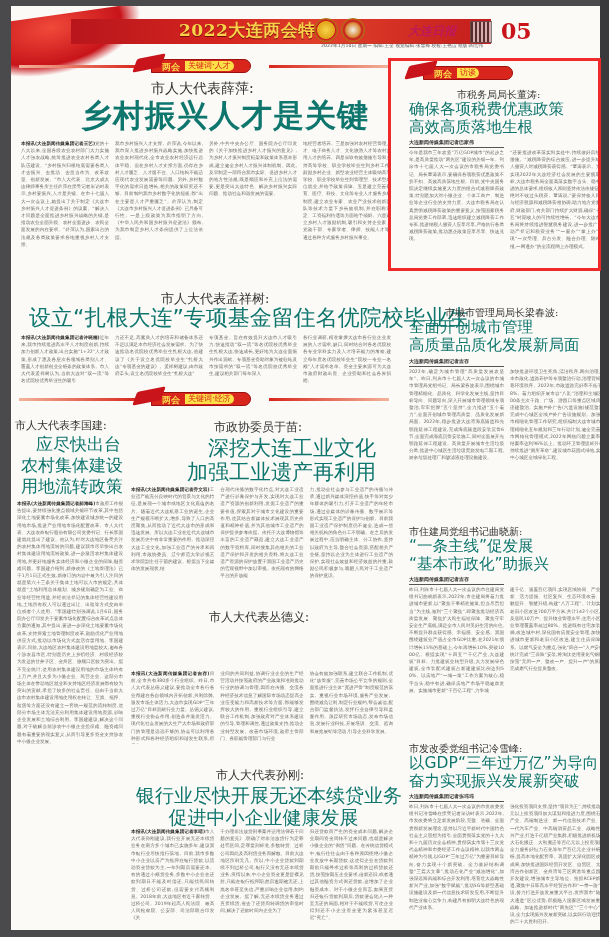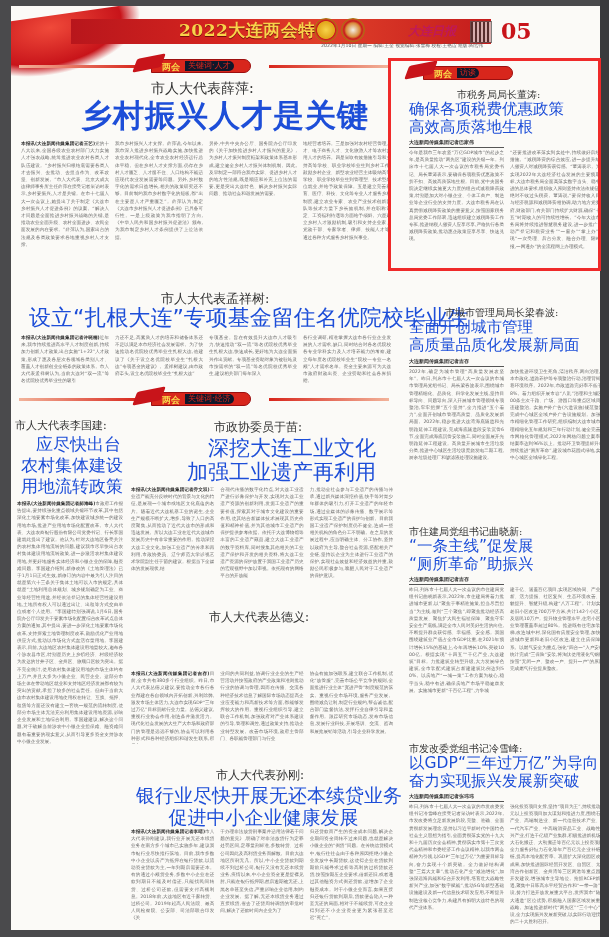--- a/index.html
+++ b/index.html
@@ -20,24 +20,24 @@
  repeating-linear-gradient(90deg,#333 0 2px,#ddd 2px 4px),#999;opacity:.75;border:1px solid #555}
 .pagenum{position:absolute;left:490px;top:6px;font-family:"DejaVu Serif",serif;font-weight:bold;font-size:22px;color:#c8141a}
 .dateline{position:absolute;left:310px;top:37px;font-size:4.6px;color:#555;white-space:nowrap;letter-spacing:.1px}
 
 .sect{position:absolute;height:14px}
 .sect .line{position:absolute;top:6px;height:3px;background:linear-gradient(90deg,#f2b39a,#d8261c)}
 .sect .line.r{background:linear-gradient(90deg,#d8261c,#f2b39a)}
 .sect .flag{position:absolute;top:0;height:14px;width:100px;border-radius:0 8px 8px 0;background:#d8261c;border:1px solid #9c0f0f}
 .sect .flag::before{content:"";position:absolute;left:-16px;top:-4px;width:26px;height:14px;background:#c8141a;transform:skewX(-30deg) rotate(-12deg);border-radius:2px}
 .sect .k1{position:absolute;left:10px;top:1px;font-size:9px;font-weight:bold;color:#f8d84a}
-.sect .k2{position:absolute;left:33px;top:1px;height:10px;padding:0 3px;font-size:8px;line-height:10px;color:#d8261c;background:#0f172a;border-radius:0 6px 6px 0}
+.sect .k2{position:absolute;left:33px;top:1px;height:10px;padding:0 3px;font-size:8px;line-height:10px;color:#d8261c;background:#fde047;border-radius:0 6px 6px 0}
 
 .kicker{position:absolute;font-family:"DejaVu Serif",serif;color:#333;white-space:nowrap}
-.head{position:absolute;color:#1d4ed8;white-space:nowrap;line-height:1.12}
+.head{position:absolute;color:#0f766e;white-space:nowrap;line-height:1.12}
 .head.bold{font-weight:bold}
 .byline{position:absolute;font-size:5px;font-weight:bold;color:#333;border-bottom:1.5px solid #555;padding-bottom:2px}
 
 .cols{position:absolute;display:flex;gap:6px}
 .col{flex:1;font-size:4.6px;line-height:7.2px;color:#6a6a6a;text-align:justify;overflow:hidden;word-break:break-all}
 .col b{color:#333}
 .redbox{position:absolute;left:388px;top:58px;width:213px;height:213px;border:3px solid #ef2a2a;pointer-events:none}
 </style>
 </head>
 <body>
@@ -158,21 +158,21 @@
   </div>
   <div class="byline" style="left:398px;top:352px;width:95px;">大连新闻传媒集团记者吉存</div>
   <div class="cols" style="left:398px;top:362px;width:196px;height:136px;">
     <div class="col">2022年,确定为城市管理“高质量发展攻坚年”。昨日,列席市十七届人大一次会议的市城市管理局党组书记、局长梁春波表示,围绕城市管理精细化、品质化、科学化发展主线,坚持目标导向、问题导向,深入开展城市管理领域专项整治,牢牢把握“五个坚持”,全力推进“五个着力”,全面开创城市管理高质量、品质化发展新局面。2022年,稳步推进大连湾海底隧道和光明路延伸工程建设,完成海底隧道段安装沉管6节,全面完成海底沉管安装施工,同时全面展开光明路延伸工程建设。高质量开展城市生活垃圾分类,推进中心城区生活垃圾焚烧发电二期工程,厨余垃圾处理厂和渗滤液处理设施建设。</div>
     <div class="col">加快推进环境卫生死角,清洁秩序,两向治理,基本市政化,道路养护等专项整治行动,治理背街小巷环境秩序。2022年,市政道路完好率不低于98%。着力组织开展市容“八乱”治理和主城区100条主次干路、广场、游园口等重点区域周边违建整治。实施户外广告(六道设施)规范整治,完成中心城区全域户外广告设施规划。加强城市精细化管理工作研究,组织编制大连市城市管理精细化五年规划和三年行动计划,健全完善城市网格化管理模式,2022年网格问题立案率、结案率达到96%以上。推动环卫管理提标升档,持续推进“厕所革命”,建设城市花园式绿地,实施中心城区全域绿化工程。</div>
   </div>
 
   <div class="kicker" style="left:398px;top:519px;font-size:10px;">市住建局党组书记曲晓新:</div>
   <div class="head" style="left:398px;top:531px;font-size:15.5px;line-height:18px;">
     <div>“一条主线”促发展</div>
-    <div>“厕所革命”助振兴</div>
+    <div>“基本市政化”助振兴</div>
   </div>
   <div class="byline" style="left:398px;top:570px;width:95px;">大连新闻传媒集团记者吉存</div>
   <div class="cols" style="left:398px;top:580px;width:196px;height:136px;">
     <div class="col">昨日,列席市十七届人大一次会议的市住建局党组书记曲晓新表示,2022年,市住建局将着力推进城市更新,以“聚焦于事精准施策,担当尽责担当”为主线,做到“三个聚焦”,即聚焦推动经济高质量发展、聚焦扩大民生福祉保障、聚焦守牢安全生产底线,满足全市人民对美好生活的向往,不断提升群众获得感、幸福感、安全感。我国围绕建筑业产值占全市GDP比重,在2021年预计增长15%的基础上,今年再增长10%,突破1000亿。根据实现“十四五”“千亿产业,大连建筑”目标。力推建筑业转型升级,大力发展绿色建筑,全市装配式建筑占新建建筑比例达到50%。以房地产“一城一策”工作方案为核心,稳字当头,稳中有进,确保房地产市场平稳健康发展。实施城市更新“千百亿工程”,力争城</div>
     <div class="col">建千亿、涵盖百亿项目,实现区域协同、产业焕新、活力提振、社区复兴、生态环境改善、风貌提升、智慧升级,构建“八万工程”。计划实施老旧小区改造700万平方米,共计142个小区,惠及居民10万户。提升物业管理水平,住宅小区物业管理覆盖率超过80%。推进既有住宅加装电梯,改造城中村,深化国有房屋安全管理,加快推进城市更新和老旧小区改造,建立住房保障体系。以燃气安全为重点,强化“四合一”入户安检,统计完成“三保险”安装,将淘汰使用液化气钢瓶,按照“无闭一户、整改一户、提升一户”的原则,完成燃气行业提质整改。</div>
   </div>
 
   <div class="kicker" style="left:398px;top:736px;font-size:10px;">市发改委党组书记冷雪峰:</div>
   <div class="head" style="left:398px;top:748px;font-size:15.5px;line-height:18px;">
     <div>以GDP“三年过万亿”为导向</div>

